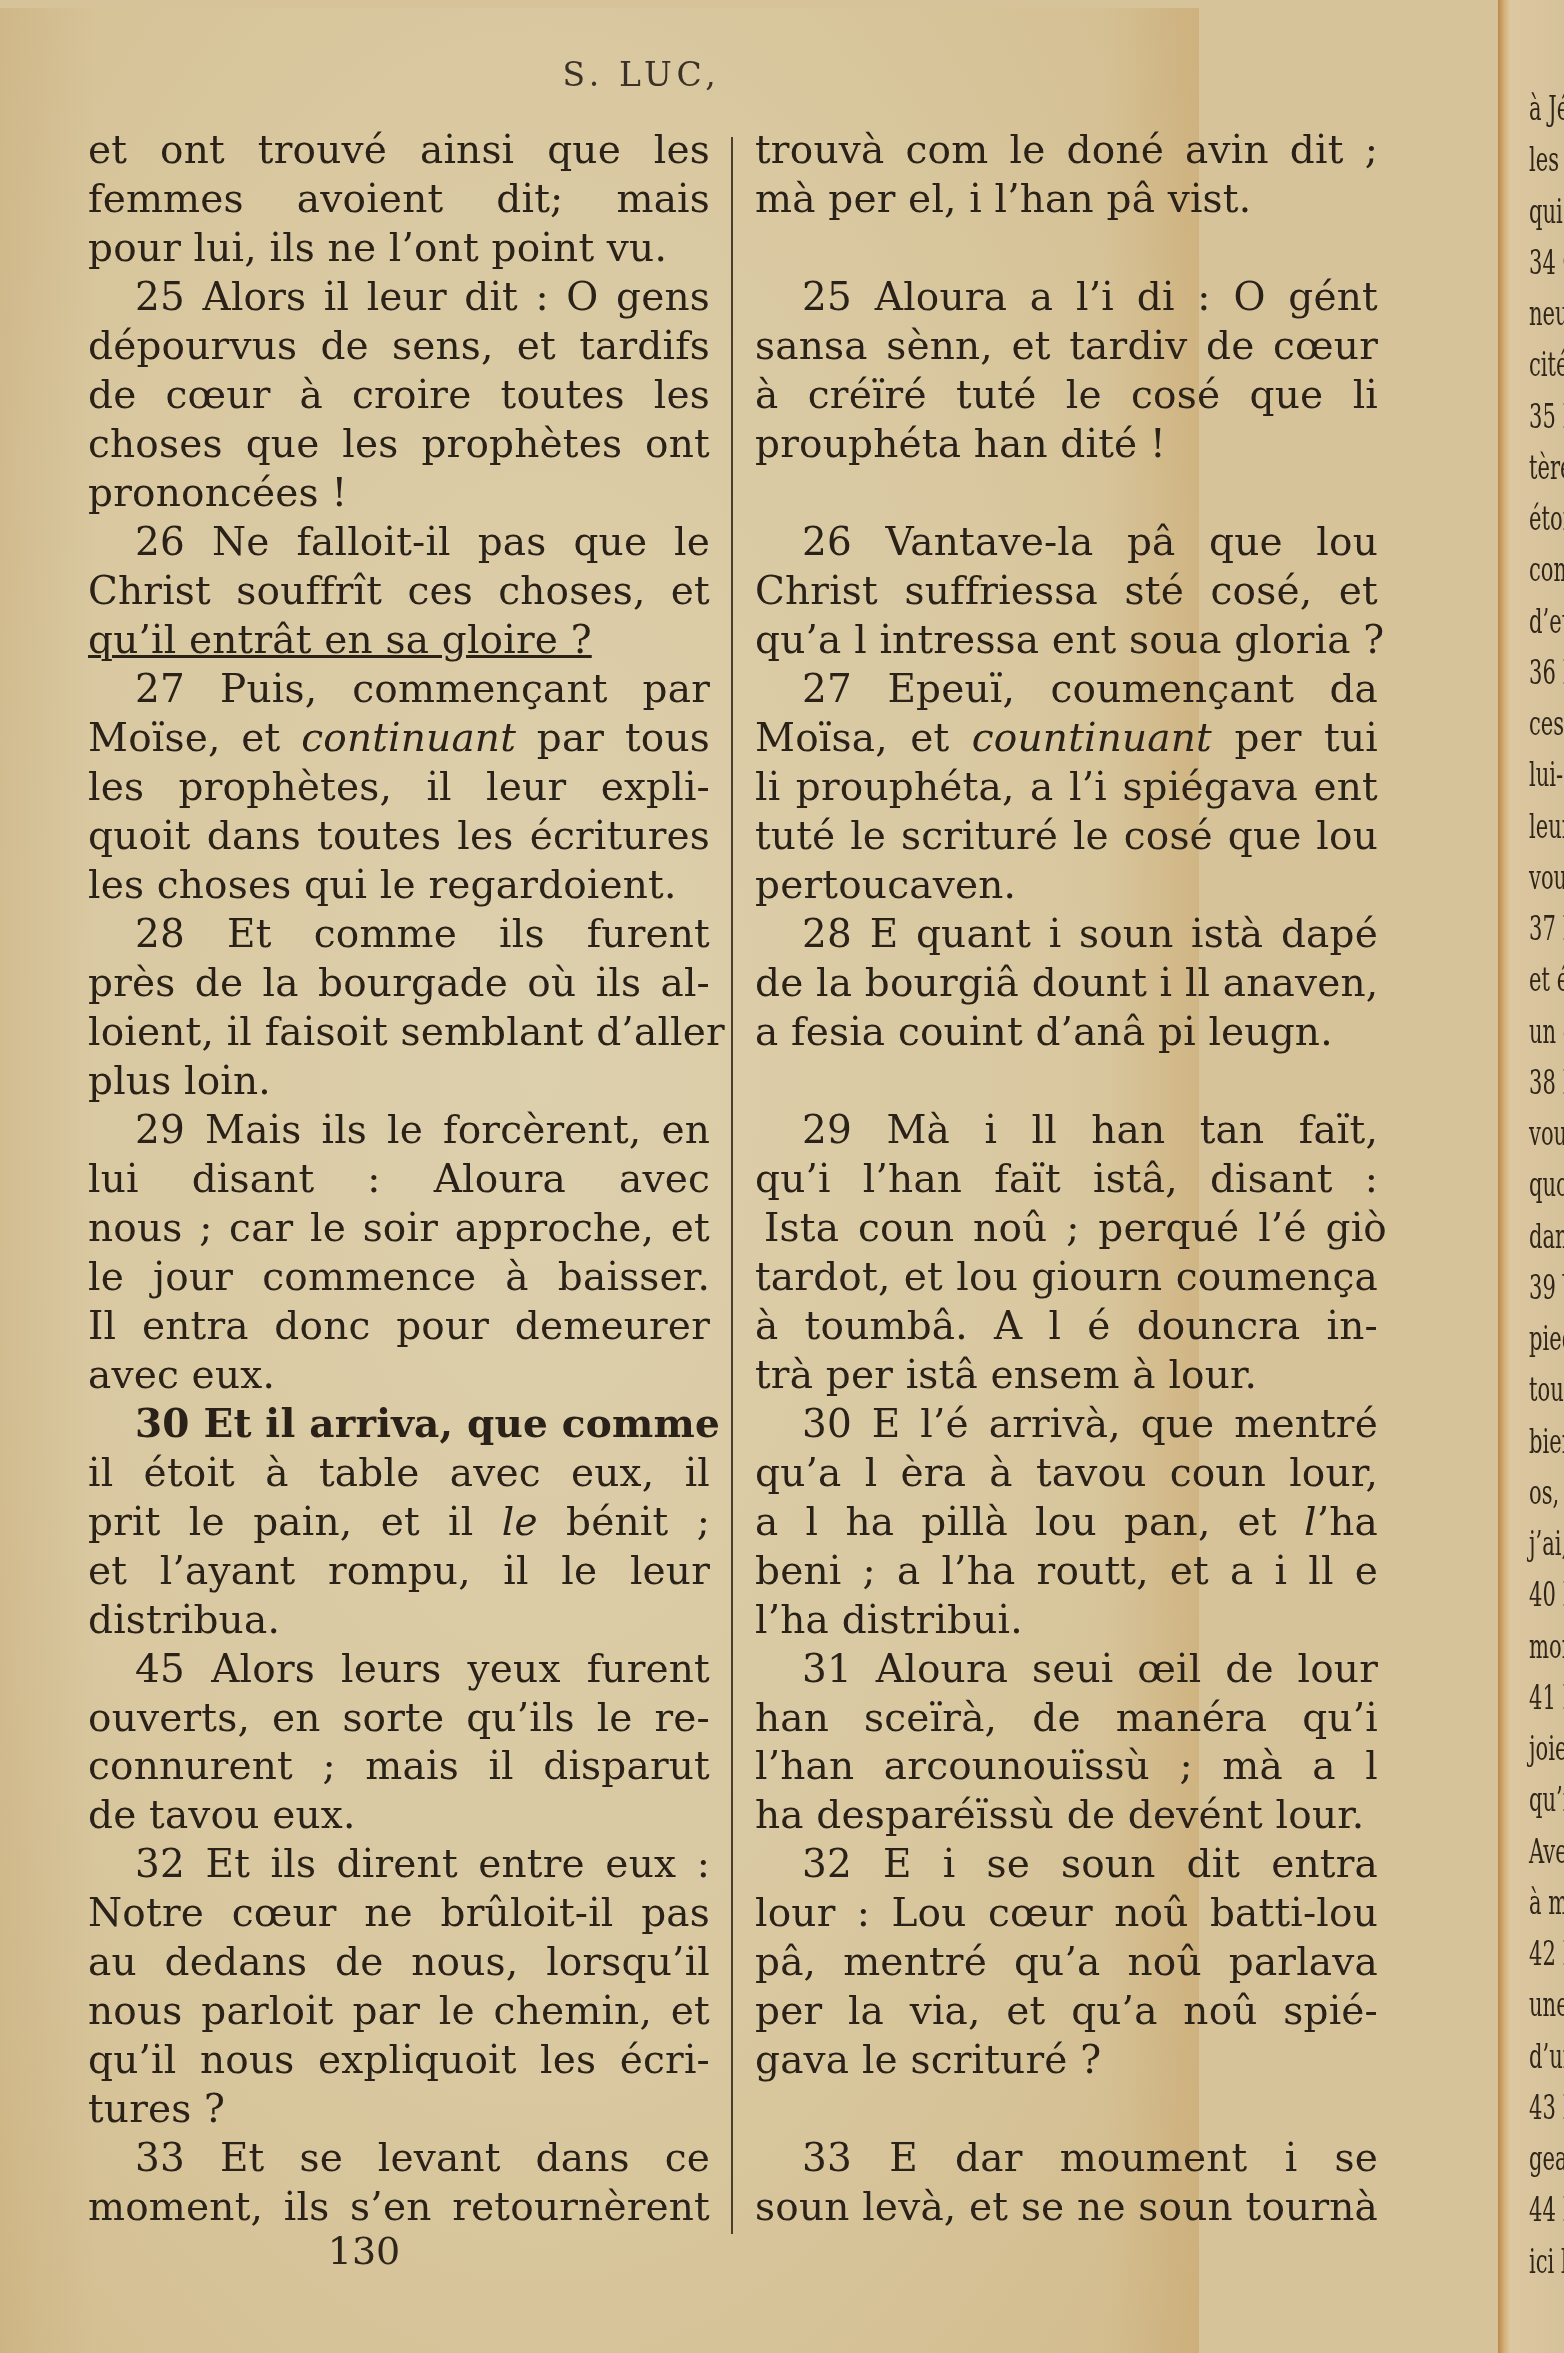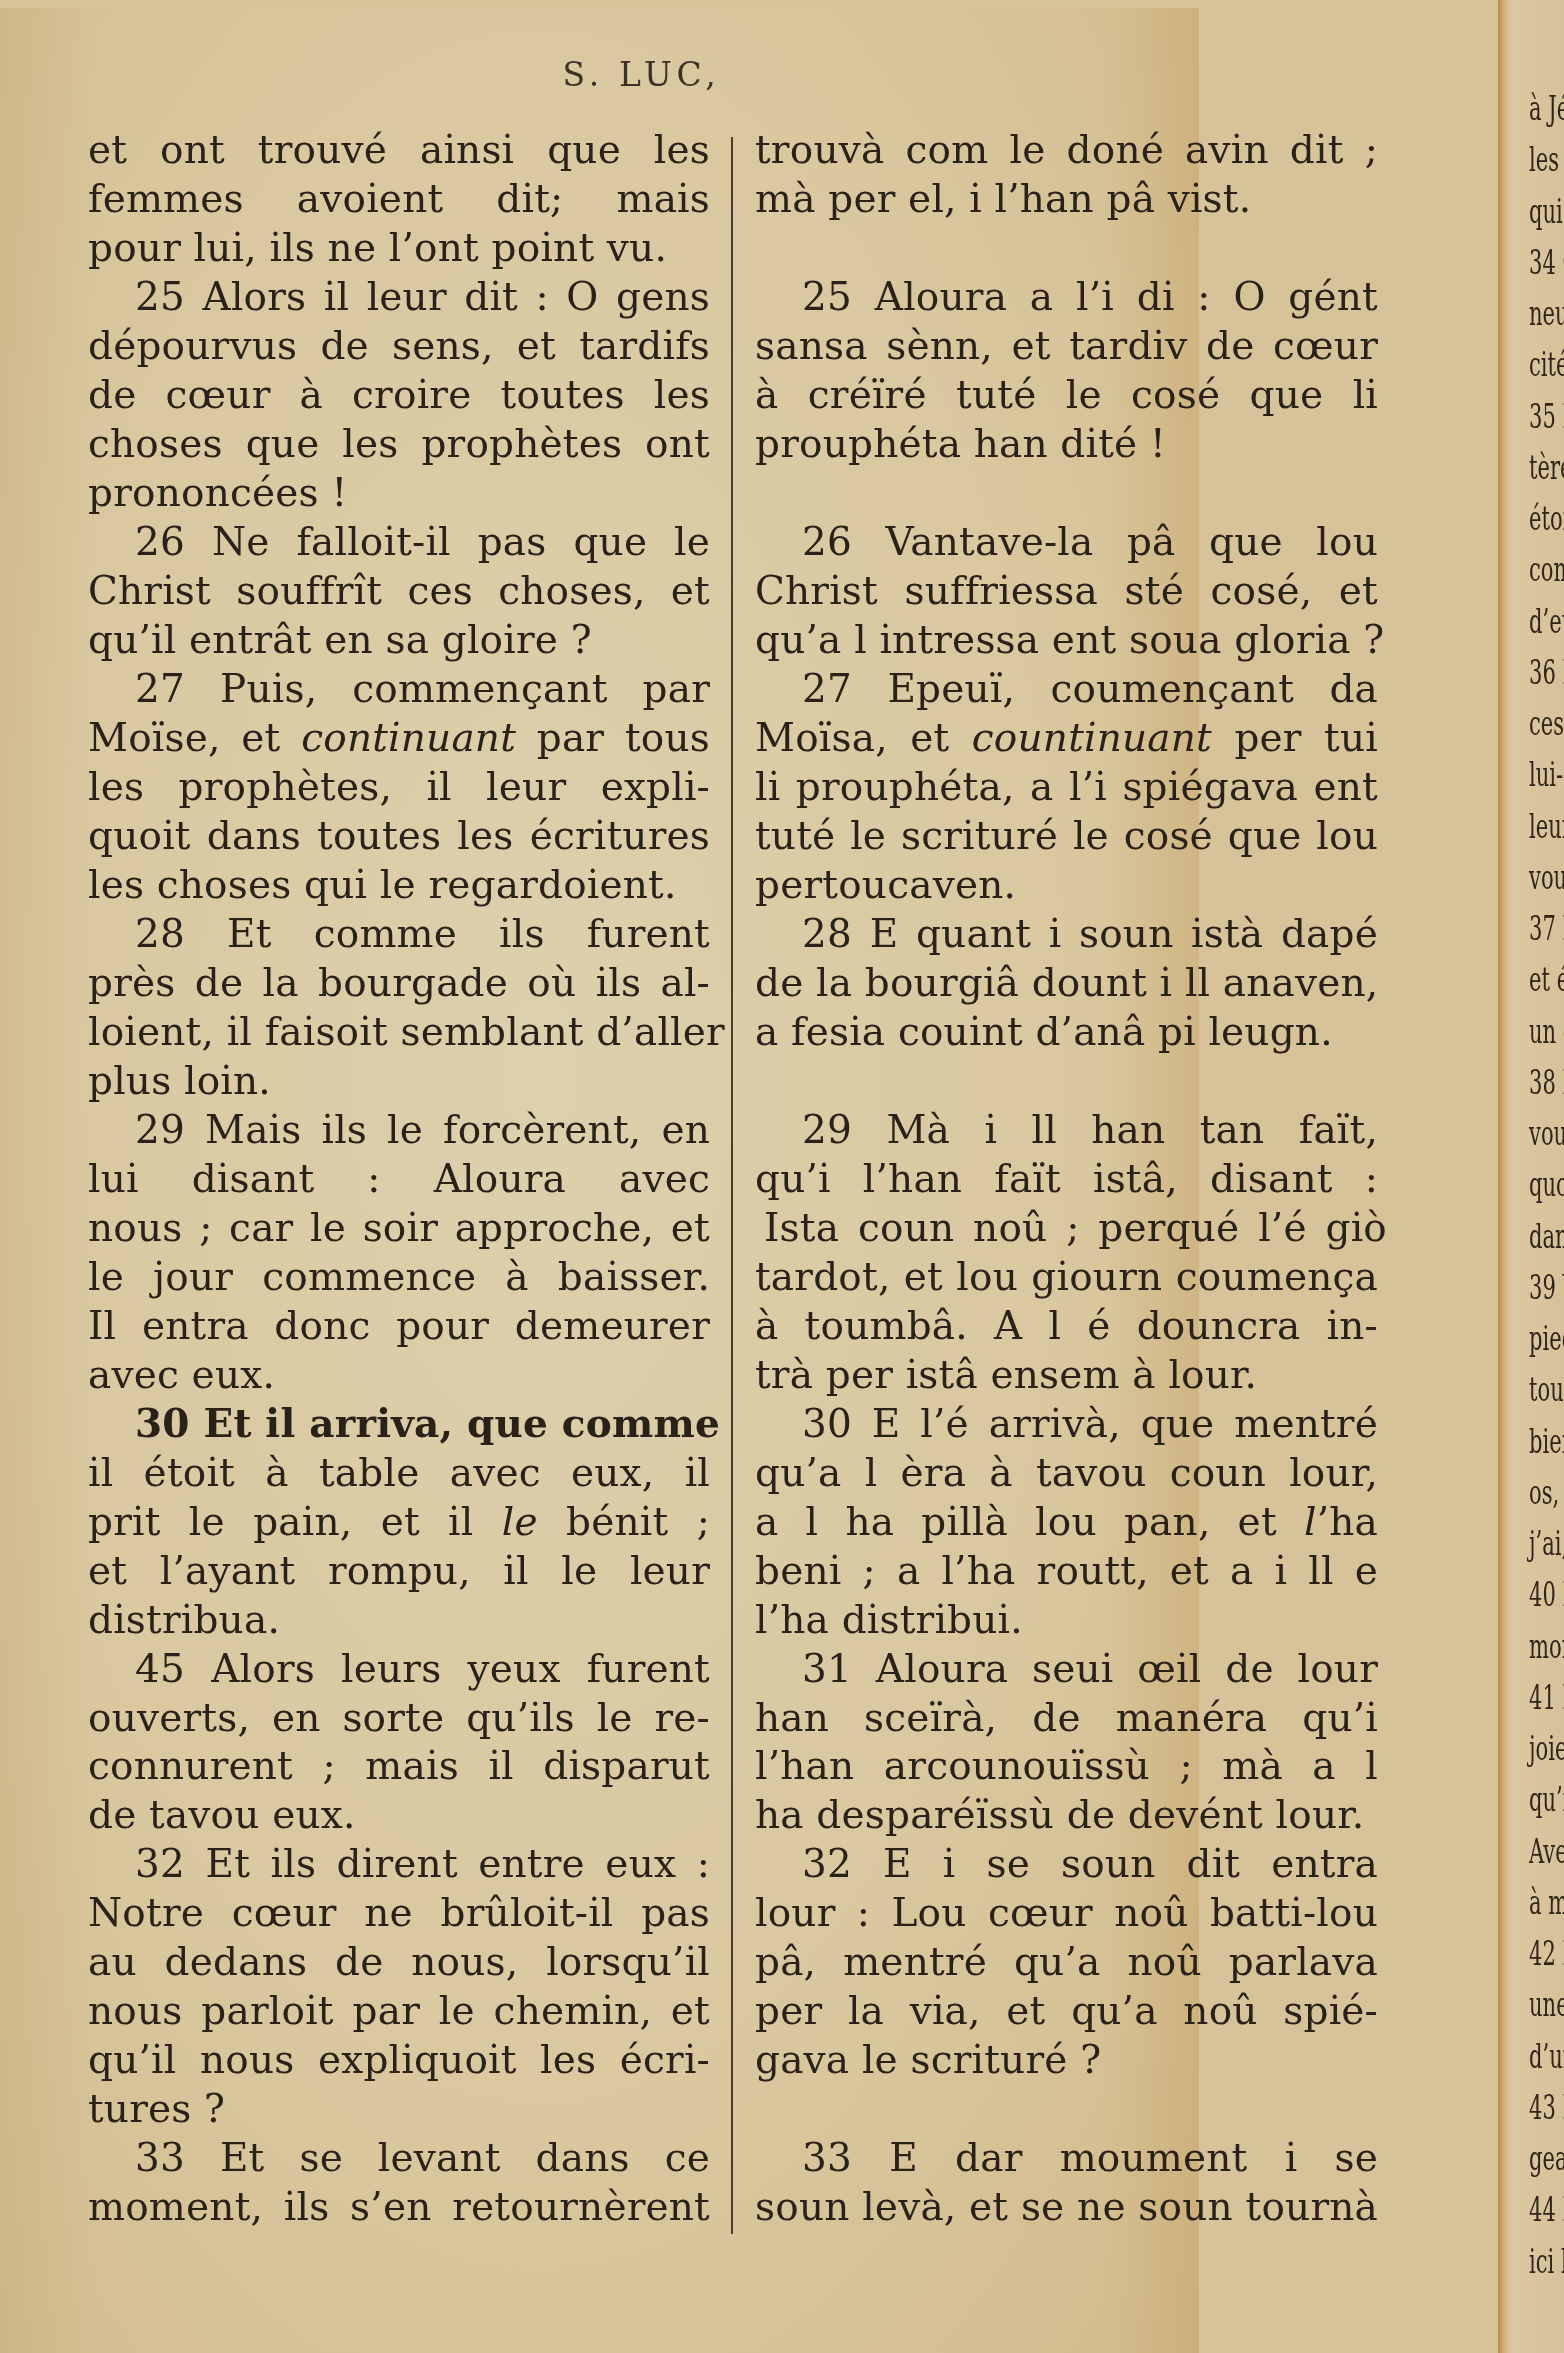--- a/index.html
+++ b/index.html
@@ -61,21 +61,21 @@
       <div class="line" style="top: 0px;">et ont trouvé ainsi que les</div>
       <div class="line" style="top: 49px;">femmes avoient dit; mais</div>
       <div class="line last" style="top: 98px;">pour lui, ils ne l’ont point vu.</div>
       <div class="line indent" style="top: 147px;">25 Alors il leur dit : O gens</div>
       <div class="line" style="top: 196px;">dépourvus de sens, et tardifs</div>
       <div class="line" style="top: 245px;">de cœur à croire toutes les</div>
       <div class="line" style="top: 294px;">choses que les prophètes ont</div>
       <div class="line last" style="top: 343px;">prononcées !</div>
       <div class="line indent" style="top: 392px;">26 Ne falloit-il pas que le</div>
       <div class="line" style="top: 441px;">Christ souffrît ces choses, et</div>
-      <div class="line last" style="top: 490px;">qu’il entrât en sa gloire ?</div>
+      <div class="line last" style="top: 490px; text-decoration: underline;">qu’il entrât en sa gloire ?</div>
       <div class="line indent" style="top: 539px;">27 Puis, commençant par</div>
       <div class="line" style="top: 588px;">Moïse, et <i>continuant</i> par tous</div>
       <div class="line" style="top: 637px;">les prophètes, il leur expli-</div>
       <div class="line" style="top: 686px;">quoit dans toutes les écritures</div>
       <div class="line last" style="top: 735px;">les choses qui le regardoient.</div>
       <div class="line indent" style="top: 784px;">28 Et comme ils furent</div>
       <div class="line" style="top: 833px;">près de la bourgade où ils al-</div>
       <div class="line" style="top: 882px;">loient, il faisoit semblant d’aller</div>
       <div class="line last" style="top: 931px;">plus loin.</div>
       <div class="line indent" style="top: 980px;">29 Mais ils le forcèrent, en</div>
@@ -138,20 +138,21 @@
       <div class="line last" style="top: 1665px;">ha desparéïssù de devént lour.</div>
       <div class="line indent" style="top: 1714px;">32 E i se soun dit entra</div>
       <div class="line" style="top: 1763px;">lour : Lou cœur noû batti-lou</div>
       <div class="line" style="top: 1812px;">pâ, mentré qu’a noû parlava</div>
       <div class="line" style="top: 1861px;">per la via, et qu’a noû spié-</div>
       <div class="line last" style="top: 1910px;">gava le scrituré ?</div>
       <div class="line indent" style="top: 2008px;">33 E dar moument i se</div>
       <div class="line" style="top: 2057px;">soun levà, et se ne soun tournà</div>
     </div>
 
+  <div class="page-number">130</div>
 </div>
 
 <div class="next-page" id="next-page">
     <div class="edge-line" style="top: 86px;">à Jérus</div>
     <div class="edge-line" style="top: 137px;">les onz</div>
     <div class="edge-line" style="top: 189px;">qui étoi</div>
     <div class="edge-line" style="top: 240px;">34 Q</div>
     <div class="edge-line" style="top: 291px;">neur es</div>
     <div class="edge-line" style="top: 342px;">cité, et</div>
     <div class="edge-line" style="top: 394px;">35 E</div>

